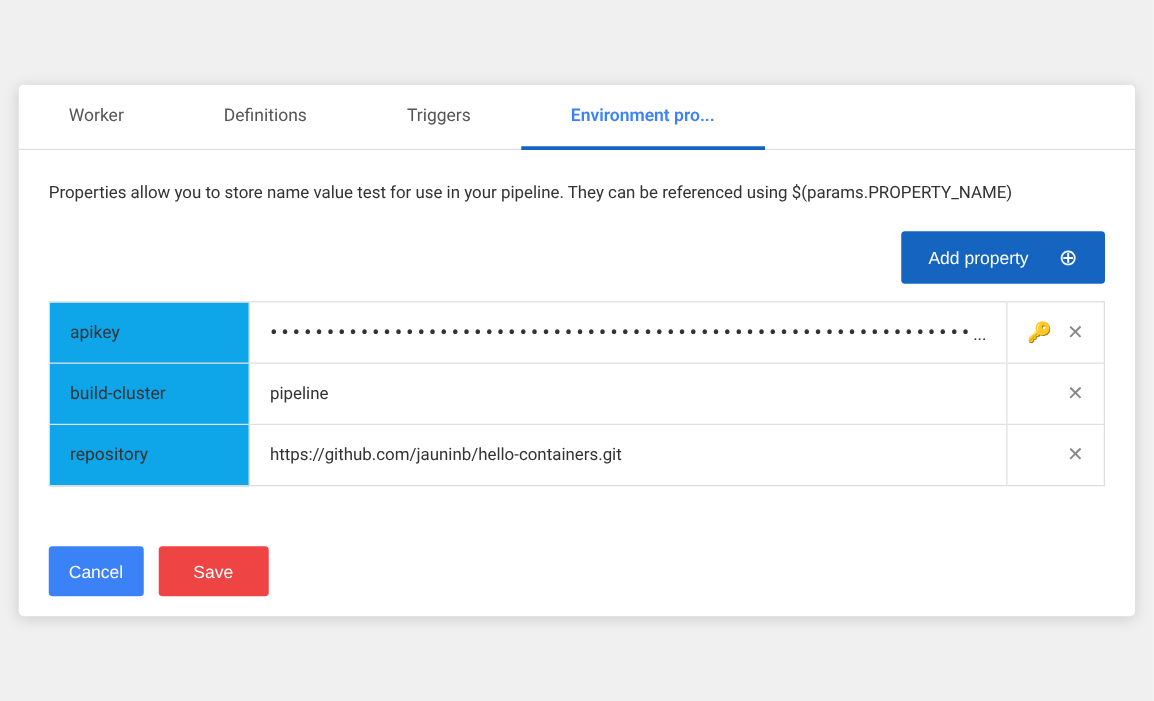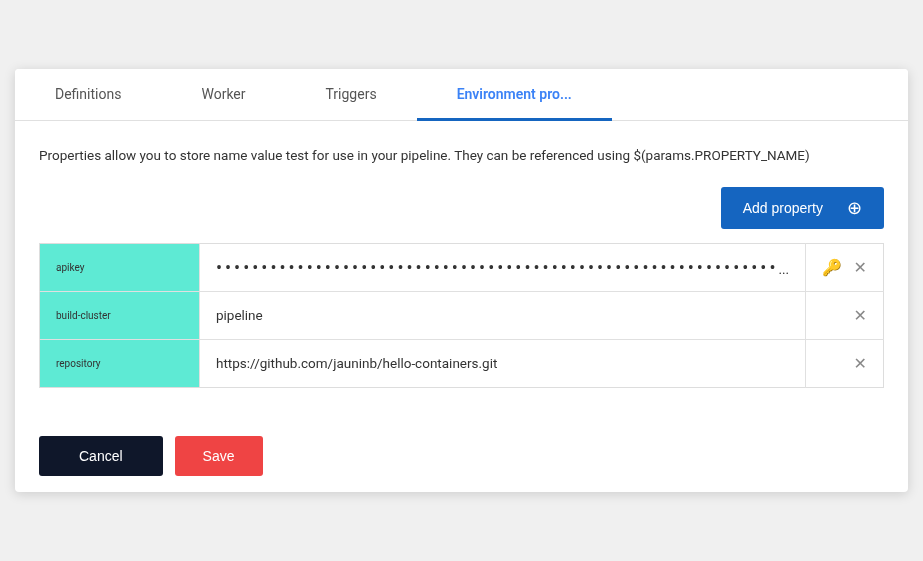--- a/index.html
+++ b/index.html
@@ -75,25 +75,25 @@
       border-collapse: collapse;
       border: 1px solid #ddd;
     }
     .properties-table tr {
       border-bottom: 1px solid #e0e0e0;
     }
     .properties-table tr:last-child {
       border-bottom: none;
     }
     .prop-key {
-      background: #5eead4;
+      background: #0ea5e9;
       padding: 12px 16px;
       width: 200px;
       color: #333;
-      font-size: 10px;
+      font-size: 14px;
       vertical-align: middle;
       border-right: 1px solid #e0e0e0;
     }
     .prop-value {
       background: #fff;
       padding: 12px 16px;
       color: #333;
       font-size: 13.5px;
       vertical-align: middle;
       flex: 1;
@@ -121,25 +121,25 @@
     }
     td:last-child {
       border-right: none;
     }
     .footer-btns {
       padding: 20px 24px 16px 24px;
       display: flex;
       gap: 12px;
     }
     .btn-cancel {
-      background: #0f172a;
+      background: #3b82f6;
       color: #fff;
       border: none;
       border-radius: 3px;
-      padding: 12px 40px;
+      padding: 12px 16px;
       font-size: 14px;
       cursor: pointer;
     }
     .btn-save {
       background: #ef4444;
       color: #fff;
       border: none;
       border-radius: 3px;
       padding: 12px 28px;
       font-size: 14px;
@@ -150,22 +150,22 @@
       font-size: 18px;
       color: #333;
     }
   </style>
 </head>
 <body>
 
 <div class="modal">
 
   <div class="tabs">
+    <div class="tab">Worker</div>
     <div class="tab">Definitions</div>
-    <div class="tab">Worker</div>
     <div class="tab">Triggers</div>
     <div class="tab active">Environment pro...</div>
   </div>
 
   <div class="content">
     <p class="description">
       <span>Properties allow you to store name value test for use in your pipeline. They can be referenced using $(params.PROPERTY_NAME)</span><br>
     </p>
 
     <div class="add-property-row">

